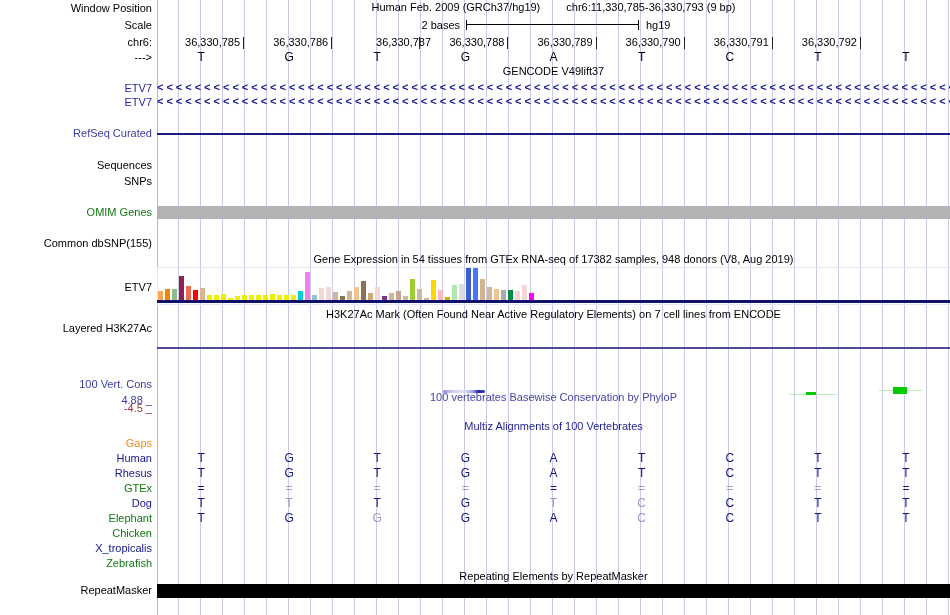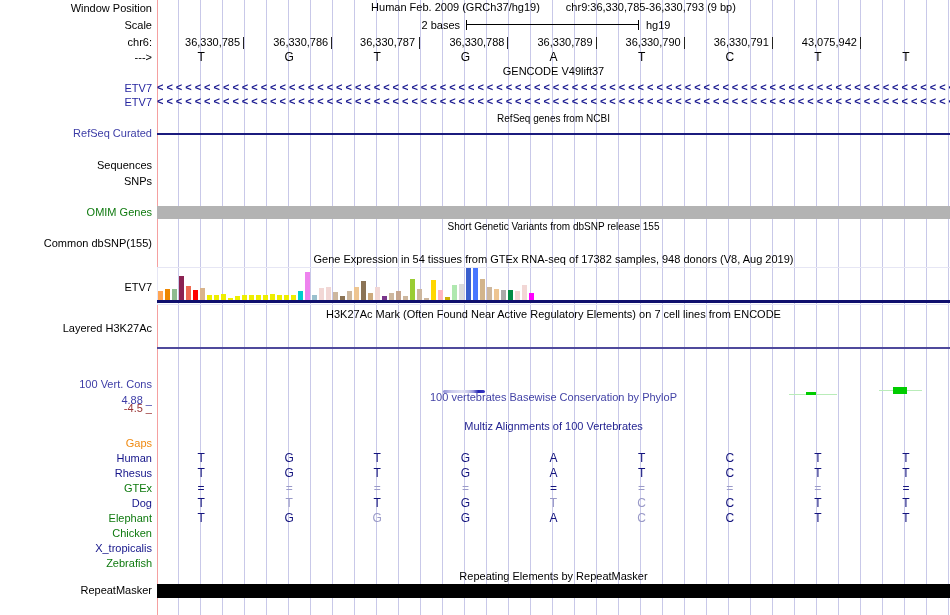--- a/index.html
+++ b/index.html
@@ -84,68 +84,66 @@
   <div class="llabel" id="lab-dbsnp">Common dbSNP(155)</div>
   <div class="llabel" id="lab-gtex">ETV7</div>
   <div class="llabel" id="lab-h3k">Layered H3K27Ac</div>
   <div class="llabel l-blue" id="lab-consmax">4.88 _</div>
   <div class="llabel l-blue" id="lab-cons">100 Vert. Cons</div>
   <div class="llabel l-maroon" id="lab-consmin">-4.5 _</div>
   <div class="llabel" id="lab-repeat">RepeatMasker</div>
 
   <div class="ctitle" id="title-window">
     <span>Human Feb. 2009 (GRCh37/hg19)</span>
-    <span>chr9:36,330,785-36,330,793 (9 bp)</span>
+    <span>chr6:11,330,785-36,330,793 (9 bp)</span>
   </div>
   <div class="abs" id="lab-2bases">2 bases</div>
   <div class="abs" id="ruler">
       <div id="ruler-line"></div>
     </div>
   <div class="abs" id="lab-hg19">hg19</div>
   <div>
       <div class="coord-cell" style="left: 157px; width: 83.1111px;">36,330,785</div>
       <div class="coord-tick" style="left: 243.111px;"></div>
       <div class="coord-cell" style="left: 245.111px; width: 83.1111px;">36,330,786</div>
       <div class="coord-tick" style="left: 331.222px;"></div>
-      <div class="coord-cell" style="left: 332px; width: 83.1111px;">36,330,787</div>
+      <div class="coord-cell" style="left: 348px; width: 83.1111px;">36,330,787</div>
       <div class="coord-tick" style="left: 419.333px;"></div>
       <div class="coord-cell" style="left: 421.333px; width: 83.1111px;">36,330,788</div>
       <div class="coord-tick" style="left: 507.444px;"></div>
       <div class="coord-cell" style="left: 509.444px; width: 83.1111px;">36,330,789</div>
       <div class="coord-tick" style="left: 595.556px;"></div>
       <div class="coord-cell" style="left: 597.556px; width: 83.1111px;">36,330,790</div>
       <div class="coord-tick" style="left: 683.667px;"></div>
       <div class="coord-cell" style="left: 685.667px; width: 83.1111px;">36,330,791</div>
       <div class="coord-tick" style="left: 771.778px;"></div>
-      <div class="coord-cell" style="left: 773.778px; width: 83.1111px;">43,075,942</div>
+      <div class="coord-cell" style="left: 773.778px; width: 83.1111px;">36,330,792</div>
       <div class="coord-tick" style="left: 859.889px;"></div>
     </div>
   <div>
       <div class="base" style="left: 157px; width: 88.1111px;">T</div>
       <div class="base" style="left: 245.111px; width: 88.1111px;">G</div>
       <div class="base" style="left: 333.222px; width: 88.1111px;">T</div>
       <div class="base" style="left: 421.333px; width: 88.1111px;">G</div>
       <div class="base" style="left: 509.444px; width: 88.1111px;">A</div>
       <div class="base" style="left: 597.556px; width: 88.1111px;">T</div>
       <div class="base" style="left: 685.667px; width: 88.1111px;">C</div>
       <div class="base" style="left: 773.778px; width: 88.1111px;">T</div>
       <div class="base" style="left: 861.889px; width: 88.1111px;">T</div>
     </div>
 
   <div class="ctext" id="title-gencode">GENCODE V49lift37</div>
   <div class="chevrons" id="gene-row-1">&lt;&lt;&lt;&lt;&lt;&lt;&lt;&lt;&lt;&lt;&lt;&lt;&lt;&lt;&lt;&lt;&lt;&lt;&lt;&lt;&lt;&lt;&lt;&lt;&lt;&lt;&lt;&lt;&lt;&lt;&lt;&lt;&lt;&lt;&lt;&lt;&lt;&lt;&lt;&lt;&lt;&lt;&lt;&lt;&lt;&lt;&lt;&lt;&lt;&lt;&lt;&lt;&lt;&lt;&lt;&lt;&lt;&lt;&lt;&lt;&lt;&lt;&lt;&lt;&lt;&lt;&lt;&lt;&lt;&lt;&lt;&lt;&lt;&lt;&lt;&lt;&lt;&lt;&lt;&lt;&lt;&lt;&lt;&lt;&lt;&lt;&lt;&lt;&lt;&lt;&lt;&lt;&lt;&lt;&lt;&lt;&lt;&lt;&lt;&lt;&lt;&lt;&lt;&lt;&lt;&lt;&lt;&lt;&lt;&lt;&lt;&lt;&lt;&lt;&lt;&lt;&lt;&lt;&lt;&lt;&lt;&lt;&lt;&lt;&lt;&lt;&lt;&lt;&lt;&lt;&lt;&lt;&lt;&lt;&lt;&lt;&lt;&lt;&lt;&lt;</div>
   <div class="chevrons" id="gene-row-2">&lt;&lt;&lt;&lt;&lt;&lt;&lt;&lt;&lt;&lt;&lt;&lt;&lt;&lt;&lt;&lt;&lt;&lt;&lt;&lt;&lt;&lt;&lt;&lt;&lt;&lt;&lt;&lt;&lt;&lt;&lt;&lt;&lt;&lt;&lt;&lt;&lt;&lt;&lt;&lt;&lt;&lt;&lt;&lt;&lt;&lt;&lt;&lt;&lt;&lt;&lt;&lt;&lt;&lt;&lt;&lt;&lt;&lt;&lt;&lt;&lt;&lt;&lt;&lt;&lt;&lt;&lt;&lt;&lt;&lt;&lt;&lt;&lt;&lt;&lt;&lt;&lt;&lt;&lt;&lt;&lt;&lt;&lt;&lt;&lt;&lt;&lt;&lt;&lt;&lt;&lt;&lt;&lt;&lt;&lt;&lt;&lt;&lt;&lt;&lt;&lt;&lt;&lt;&lt;&lt;&lt;&lt;&lt;&lt;&lt;&lt;&lt;&lt;&lt;&lt;&lt;&lt;&lt;&lt;&lt;&lt;&lt;&lt;&lt;&lt;&lt;&lt;&lt;&lt;&lt;&lt;&lt;&lt;&lt;&lt;&lt;&lt;&lt;&lt;&lt;</div>
 
-  <div class="ctext small" id="title-refseq">RefSeq genes from NCBI</div>
   <div class="abs" id="refseq-line"></div>
 
 
   <div class="abs" id="omim-bar"></div>
 
-  <div class="ctext small" id="title-dbsnp">Short Genetic Variants from dbSNP release 155</div>
 
   <div class="ctext" id="title-gtex">Gene Expression in 54 tissues from GTEx RNA-seq of 17382 samples, 948 donors (V8, Aug 2019)</div>
   <div class="abs" id="gtex-box"></div>
   <div class="abs" id="gtex-bars">
       <div class="bar" style="height: 9px; background: rgb(255, 165, 84);"></div>
       <div class="bar" style="height: 11px; background: rgb(238, 135, 0);"></div>
       <div class="bar" style="height: 11px; background: rgb(143, 188, 143);"></div>
       <div class="bar" style="height: 24px; background: rgb(139, 34, 82);"></div>
       <div class="bar" style="height: 14px; background: rgb(238, 106, 80);"></div>
       <div class="bar" style="height: 10px; background: rgb(255, 0, 0);"></div>

